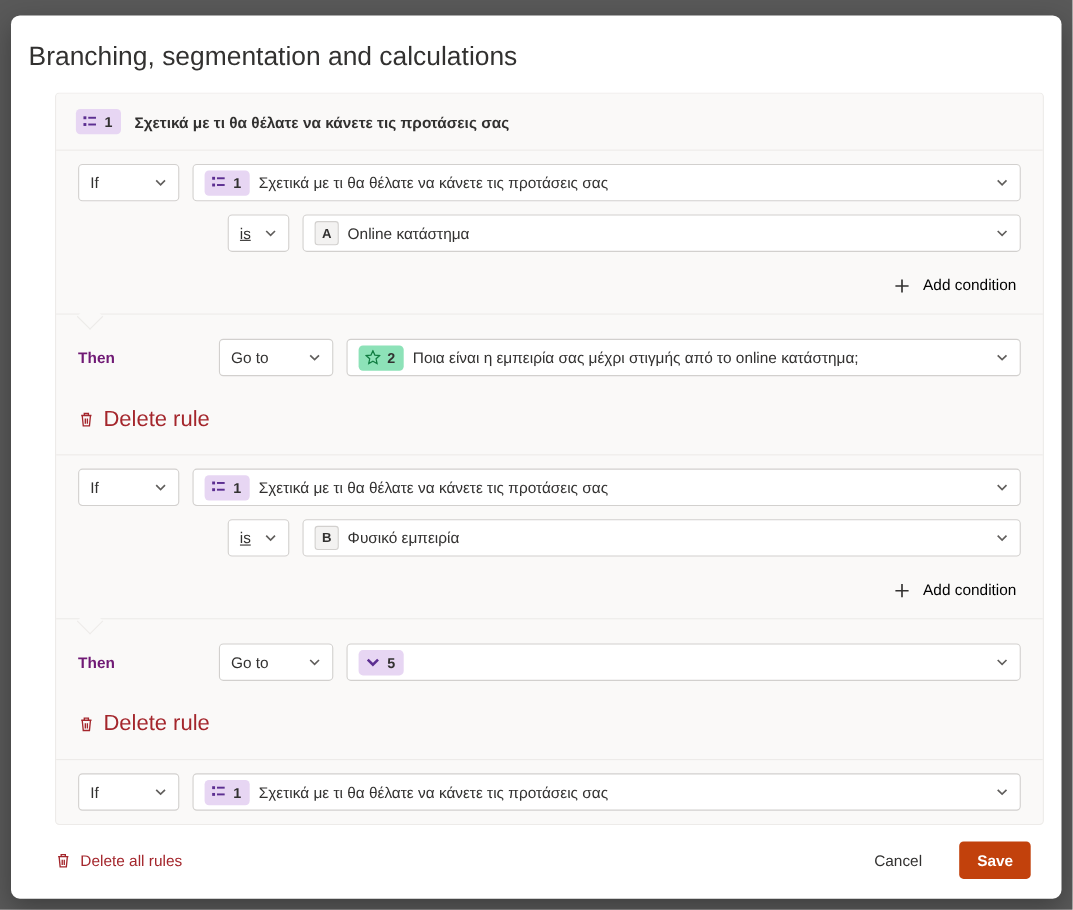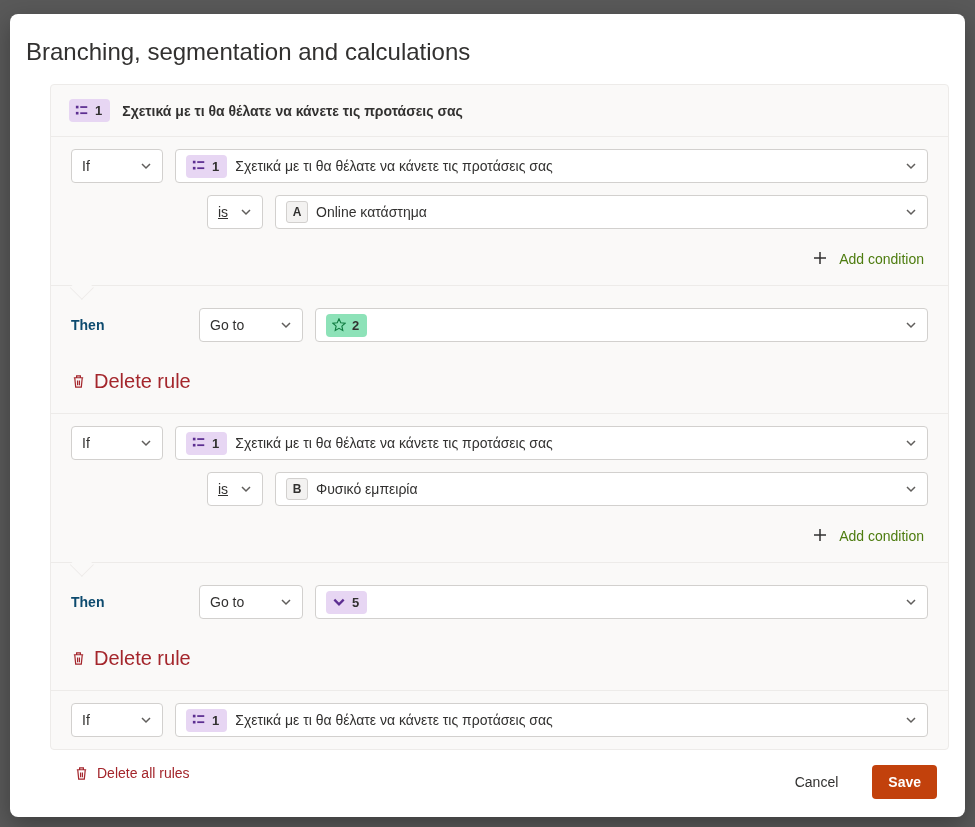--- a/index.html
+++ b/index.html
@@ -65,21 +65,21 @@
   .row {
     display: flex;
     align-items: center;
     gap: 12px;
     padding: 12px 20px;
   }
   .row.second { padding-left: 88px; padding-top:0; }
   .row-label {
     width: 56px;
     font-weight: 600;
-    color:#0c4a6e;
+    color:#701a75;
   }
   .dd {
     background:#fff;
     border:1px solid #d2d0ce;
     border-radius:4px;
     display:flex;
     align-items:center;
     padding: 0 10px;
     height: 34px;
     gap:8px;
@@ -113,41 +113,41 @@
     font-size:12px;
   }
   .dd-text {
     white-space:nowrap;
     overflow:hidden;
     text-overflow:ellipsis;
     color:#323130;
   }
   .add-cond {
     display:flex;
-    align-items:flex-start;
+    align-items:flex-end;
     gap:12px;
     justify-content:flex-end;
     padding: 10px 24px 18px;
-    color:#4d7c0f;
+    color:#000000;
     font-size:14px;
     cursor:pointer;
   }
   .delete-rule {
     display:flex;
     align-items:center;
     gap:8px;
     padding: 16px 20px 20px;
     color:#a4262c;
     cursor:pointer;
     font-size:20px;
   }
   .modal-footer {
     display:flex;
-    align-items:flex-start;
-    padding: 14px 28px 18px 64px;
+    align-items:center;
+    padding: 14px 28px 18px 40px;
     gap: 18px;
     border-top: none;
   }
   .delete-all {
     display:flex;
     align-items:center;
     gap:8px;
     color:#a4262c;
     cursor:pointer;
     font-size:14px;
@@ -245,20 +245,21 @@
                 <path d="M2 4l4 4 4-4" stroke="#605e5c" stroke-width="1.5" fill="none"></path>
               </svg>
           </div>
           <div class="dd grow">
             <span class="badge q2">
               <svg width="14" height="14" viewBox="0 0 16 16">
                   <path d="M8 1l2 4.5 5 .5-3.7 3.3 1 4.9L8 11.8 3.7 14.2l1-4.9L1 6l5-.5L8 1z" fill="none" stroke="#107c41" stroke-width="1.3"></path>
                 </svg>
               <span>2</span>
             </span>
+            <span class="dd-text">Ποια είναι η εμπειρία σας μέχρι στιγμής από το online κατάστημα;</span>
             <svg class="chev" width="12" height="12" viewBox="0 0 12 12">
                 <path d="M2 4l4 4 4-4" stroke="#605e5c" stroke-width="1.5" fill="none"></path>
               </svg>
           </div>
         </div>
         <div class="delete-rule">
           <svg width="15" height="15" viewBox="0 0 16 16">
               <path d="M3 4h10M6 4V2h4v2M4 4l1 10h6l1-10M7 7v5M9 7v5" stroke="#a4262c" stroke-width="1.3" fill="none"></path>
             </svg>
           <span>Delete rule</span>

